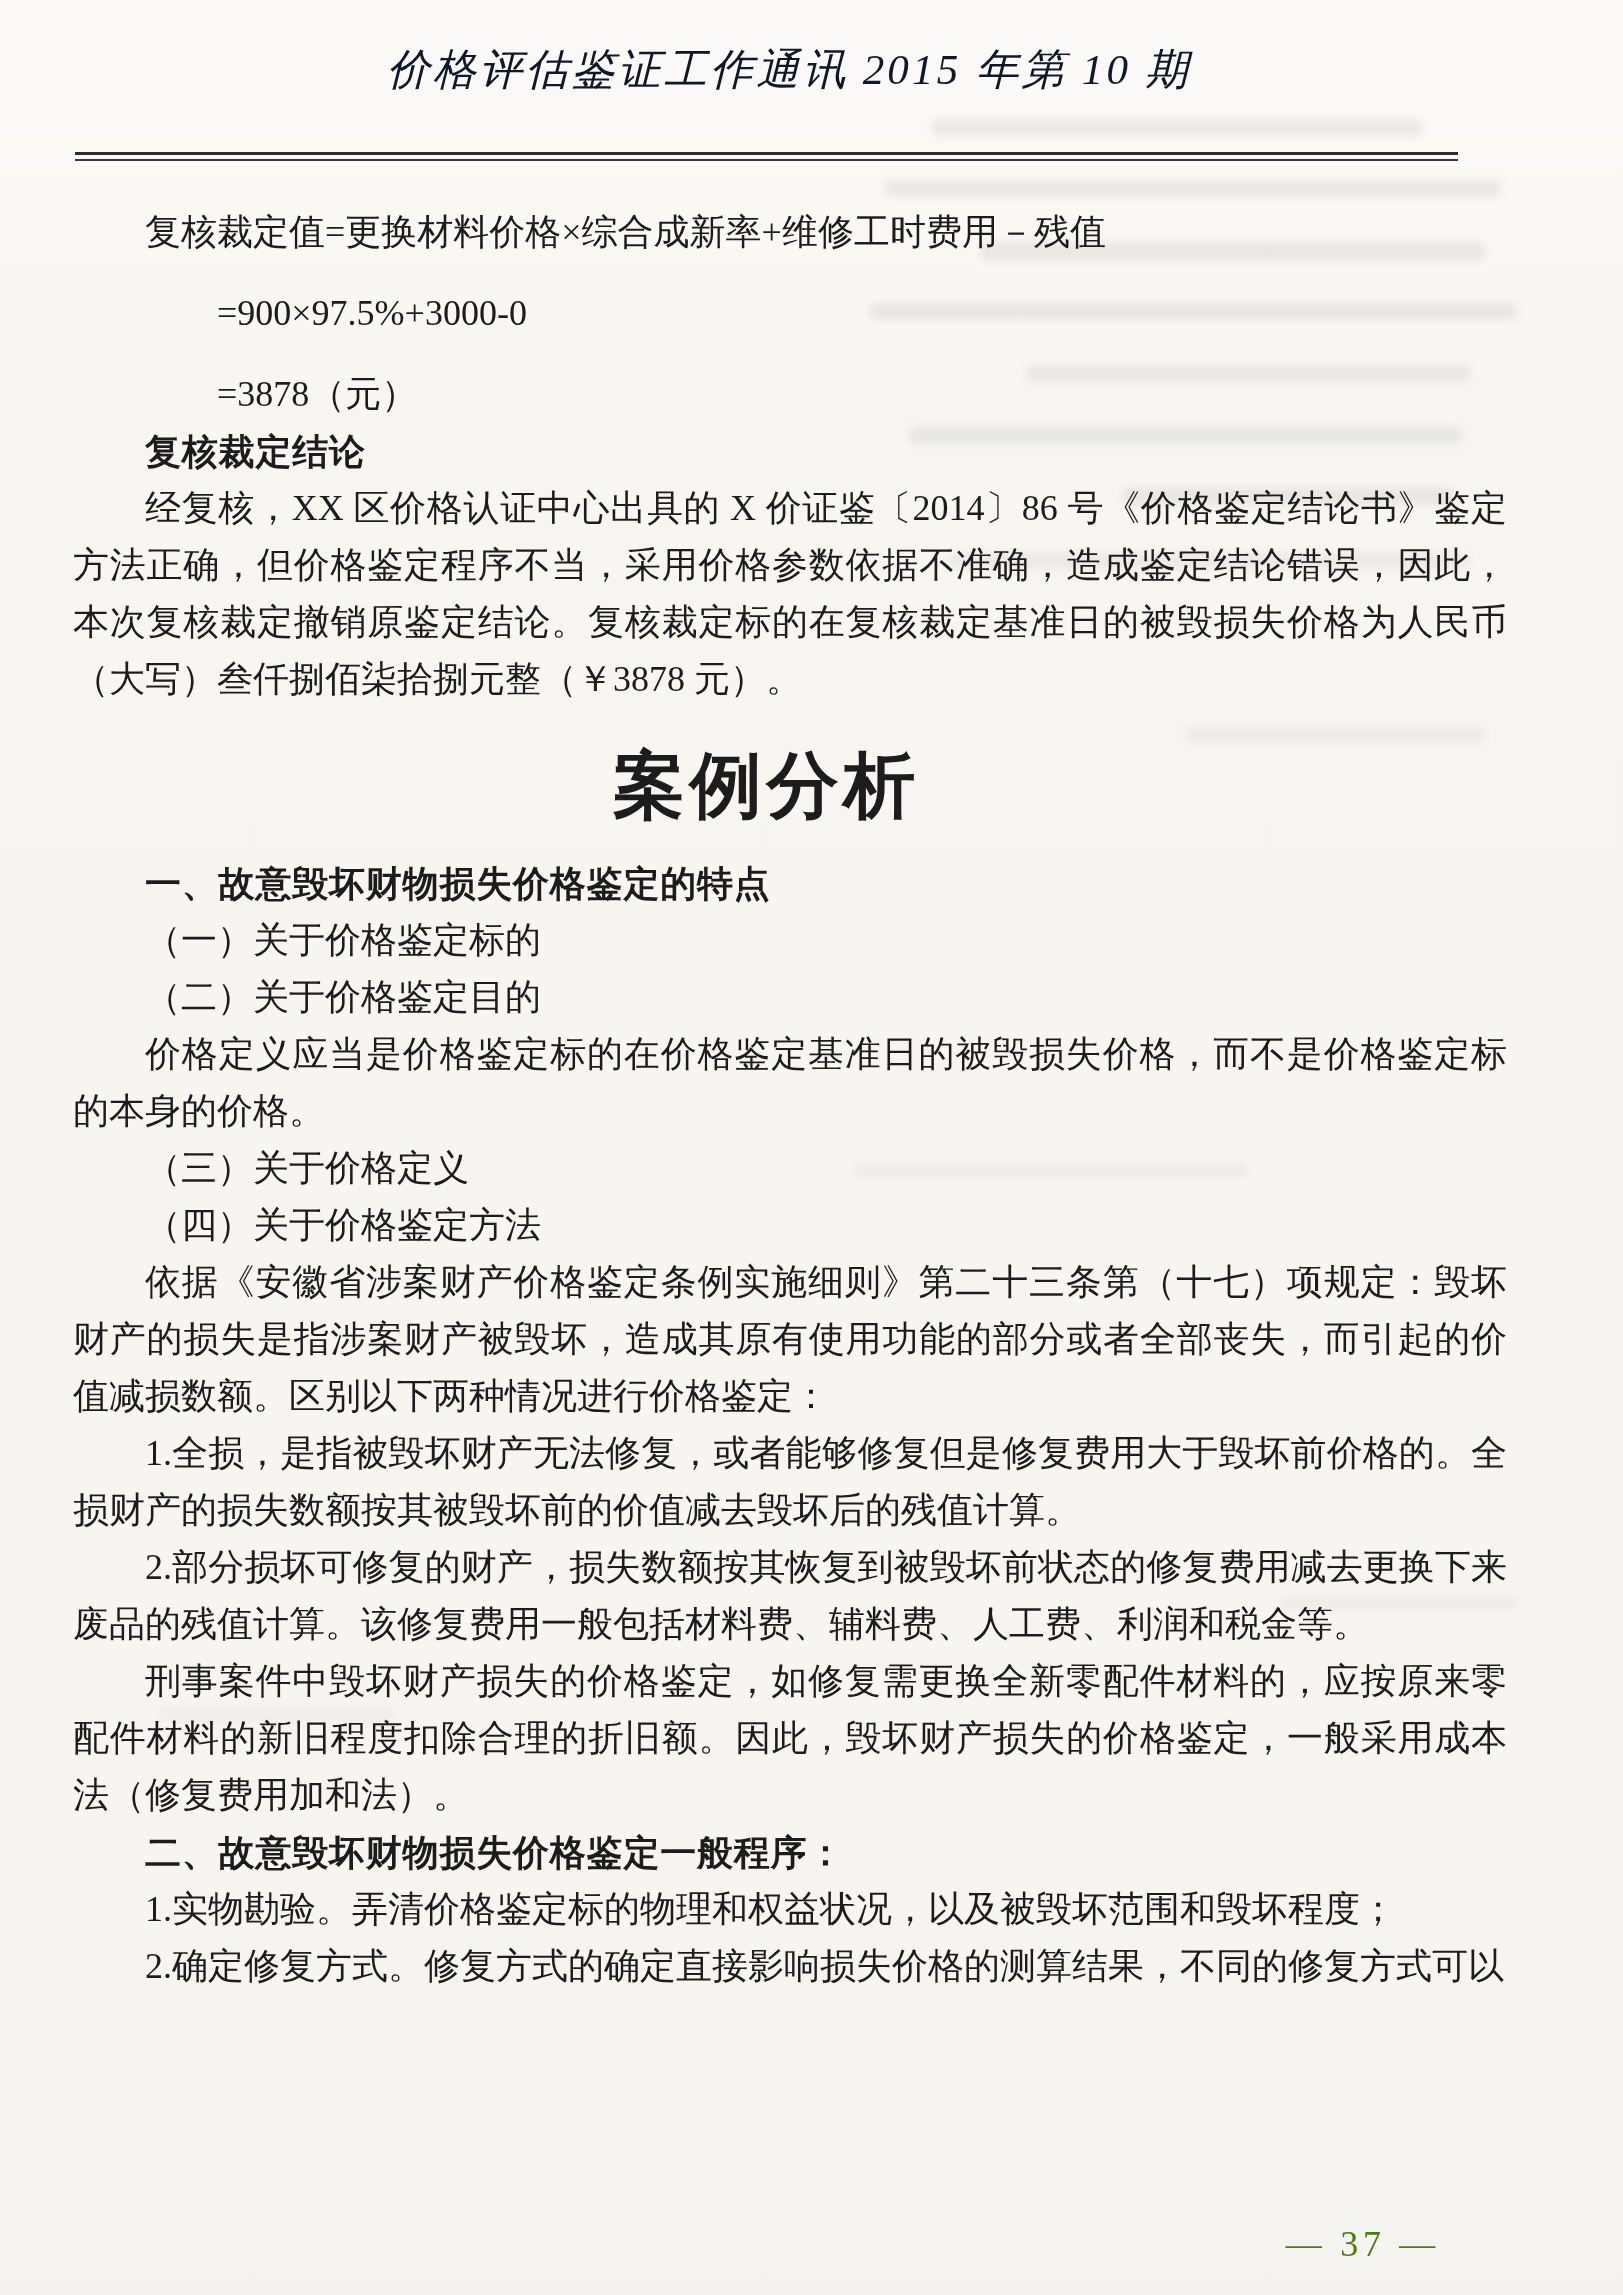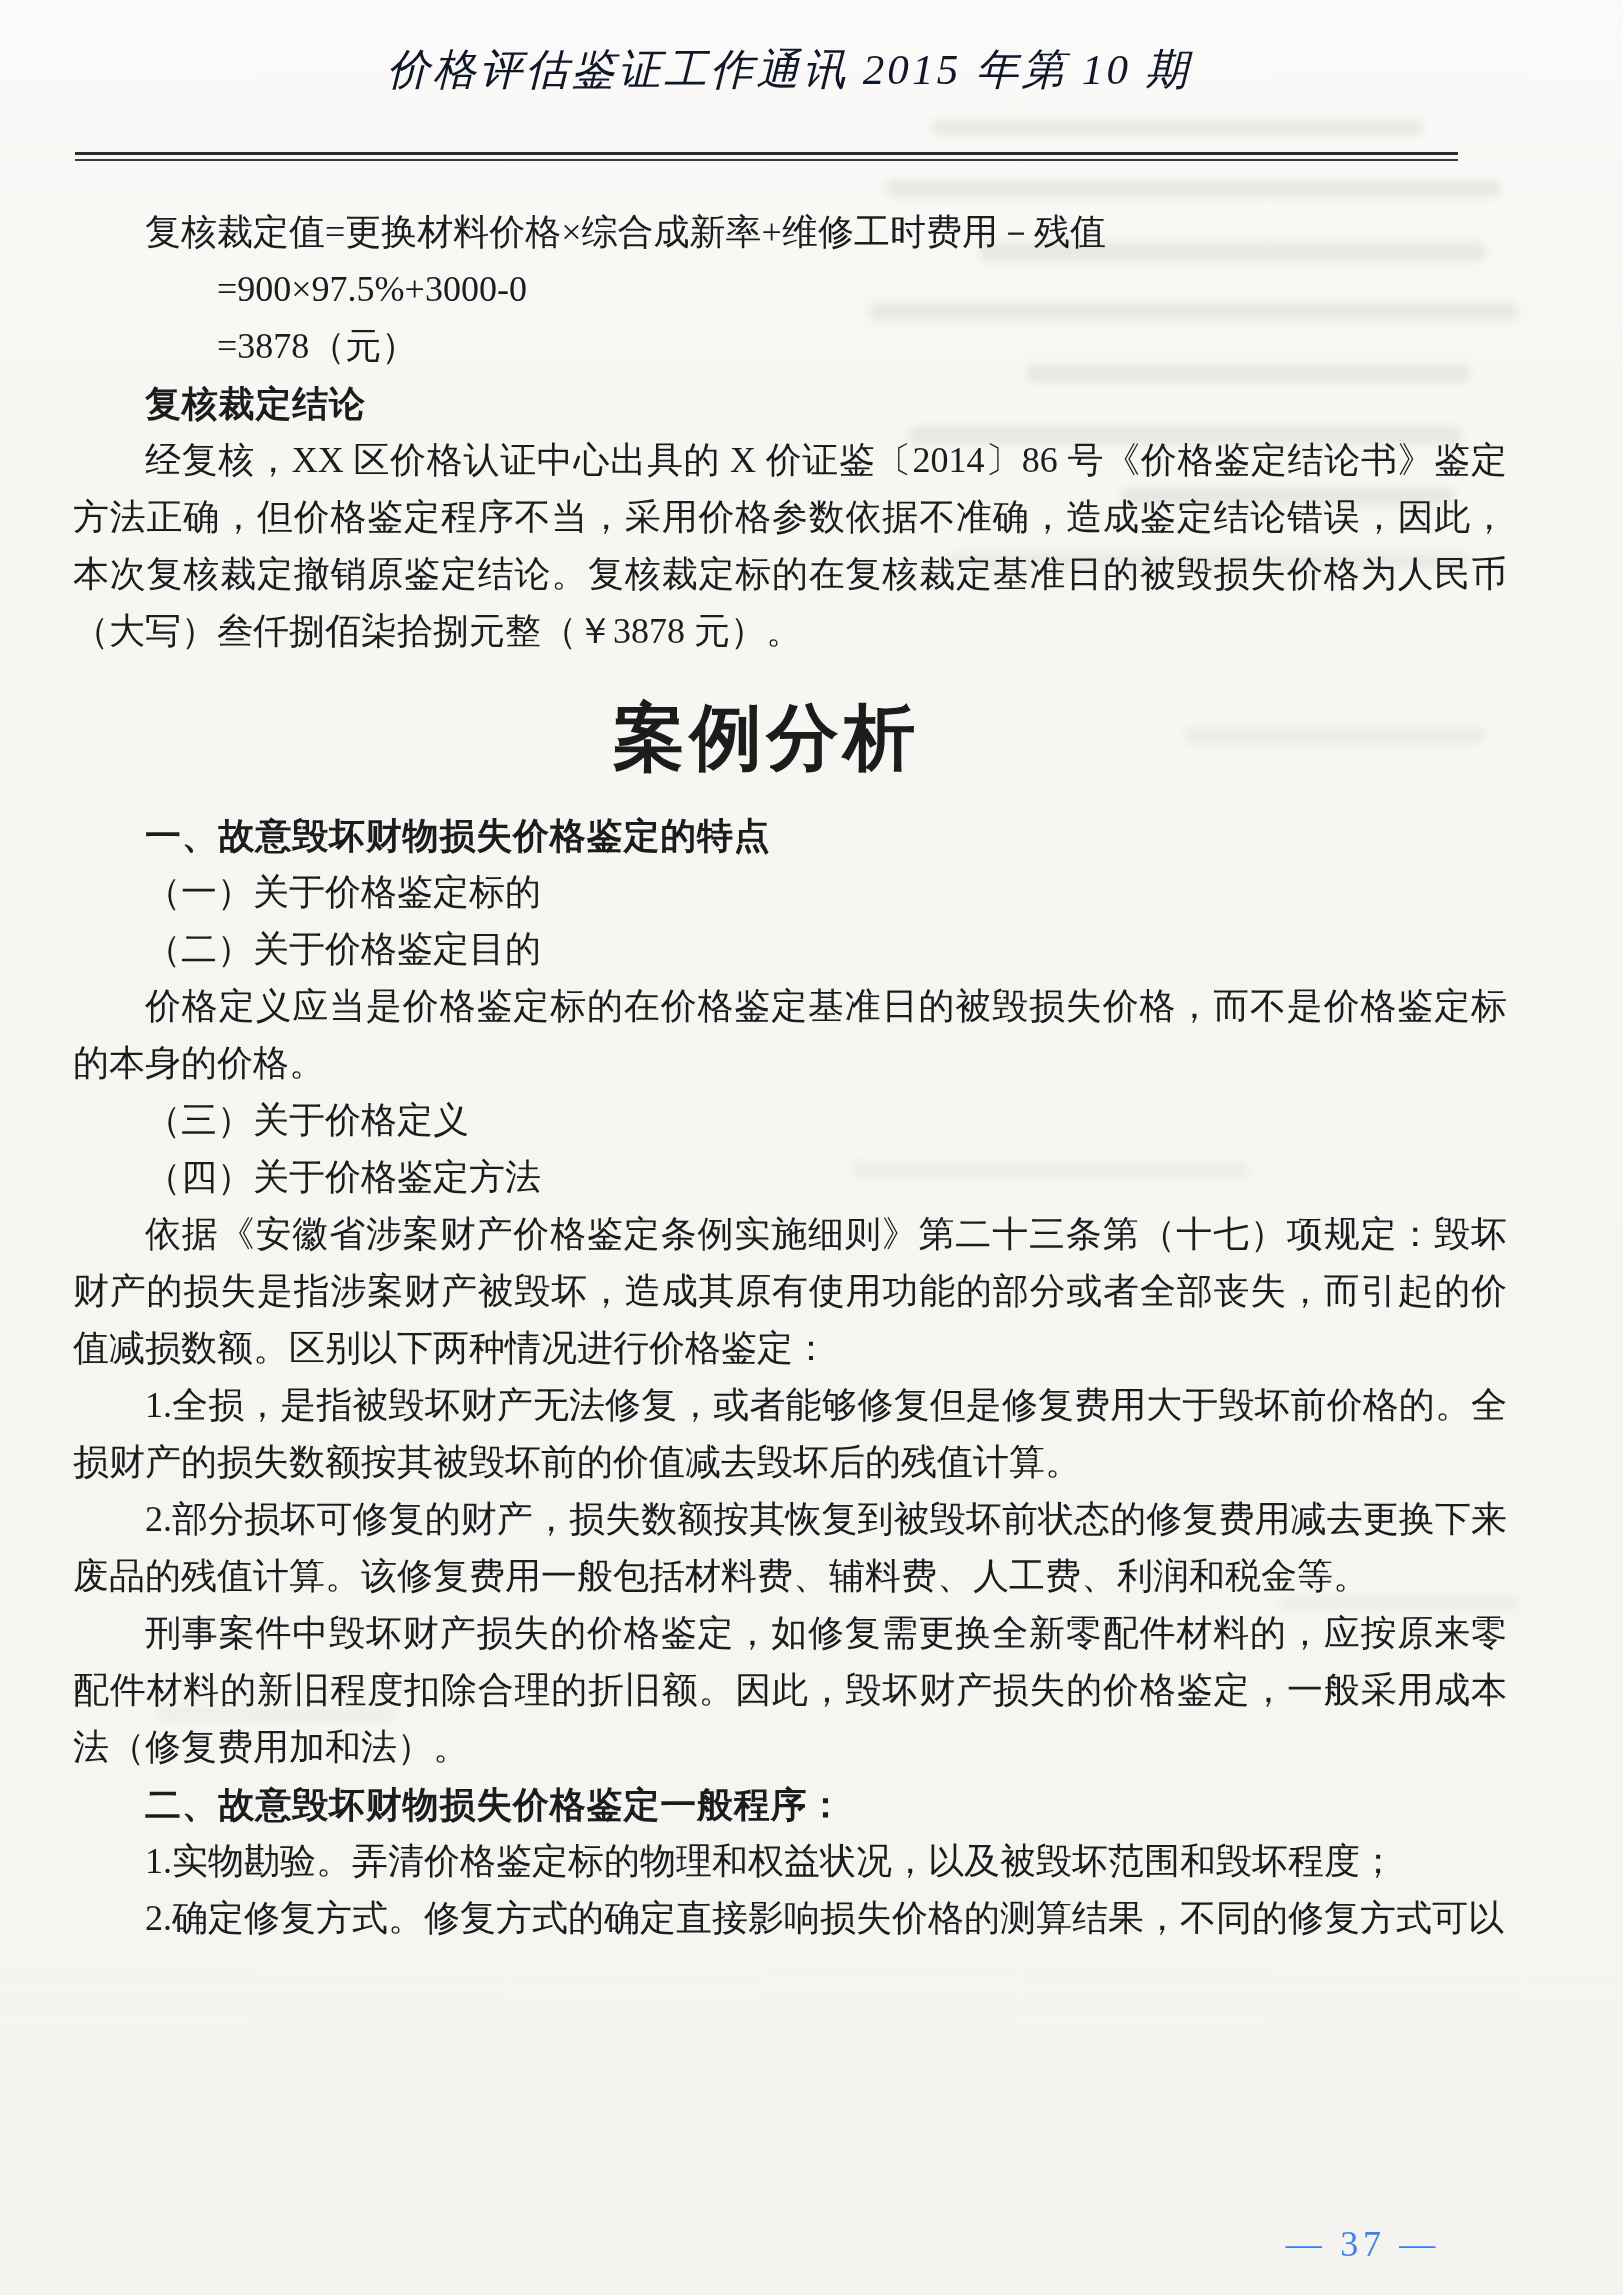--- a/index.html
+++ b/index.html
@@ -44,21 +44,21 @@
     left: 73px;
     top: 204px;
     width: 1434px;
     font-size: 36px;
     line-height: 57px;
     text-align: justify;
   }
   .block { margin: 0; }
   .block--sub-heading      { text-indent: 2em; }
   .block--formula          { text-indent: 2em; }
-  .block--formula-result   { text-indent: 4em; }
+  .block--formula-result   { text-indent: 4em; margin-top: 24px; }
   .block--bold-heading {
     text-indent: 2em;
     font-family: "DejaVu Sans", "Liberation Sans", sans-serif;
     font-weight: 700;
     letter-spacing: 0.8px;
   }
   .block--section-label    { text-indent: 2em; }
   .block--para             { text-indent: 2em; }
   .block--big-heading {
     text-indent: 0;
@@ -72,21 +72,21 @@
     padding-right: 47px; 
   }
 
   
   .page-footer {
     position: absolute;
     right: 183px;
     bottom: 30px;
     font-size: 36px;
     letter-spacing: 4.7px;
-    color: #3b82f6;
+    color: #4d7c0f;
   }
 
   
   .bleed { position: absolute; inset: 0; pointer-events: none; }
   .bleed i {
     position: absolute;
     display: block;
     background: rgba(110, 108, 104, 0.11);
     filter: blur(4px);
     border-radius: 6.3px;

